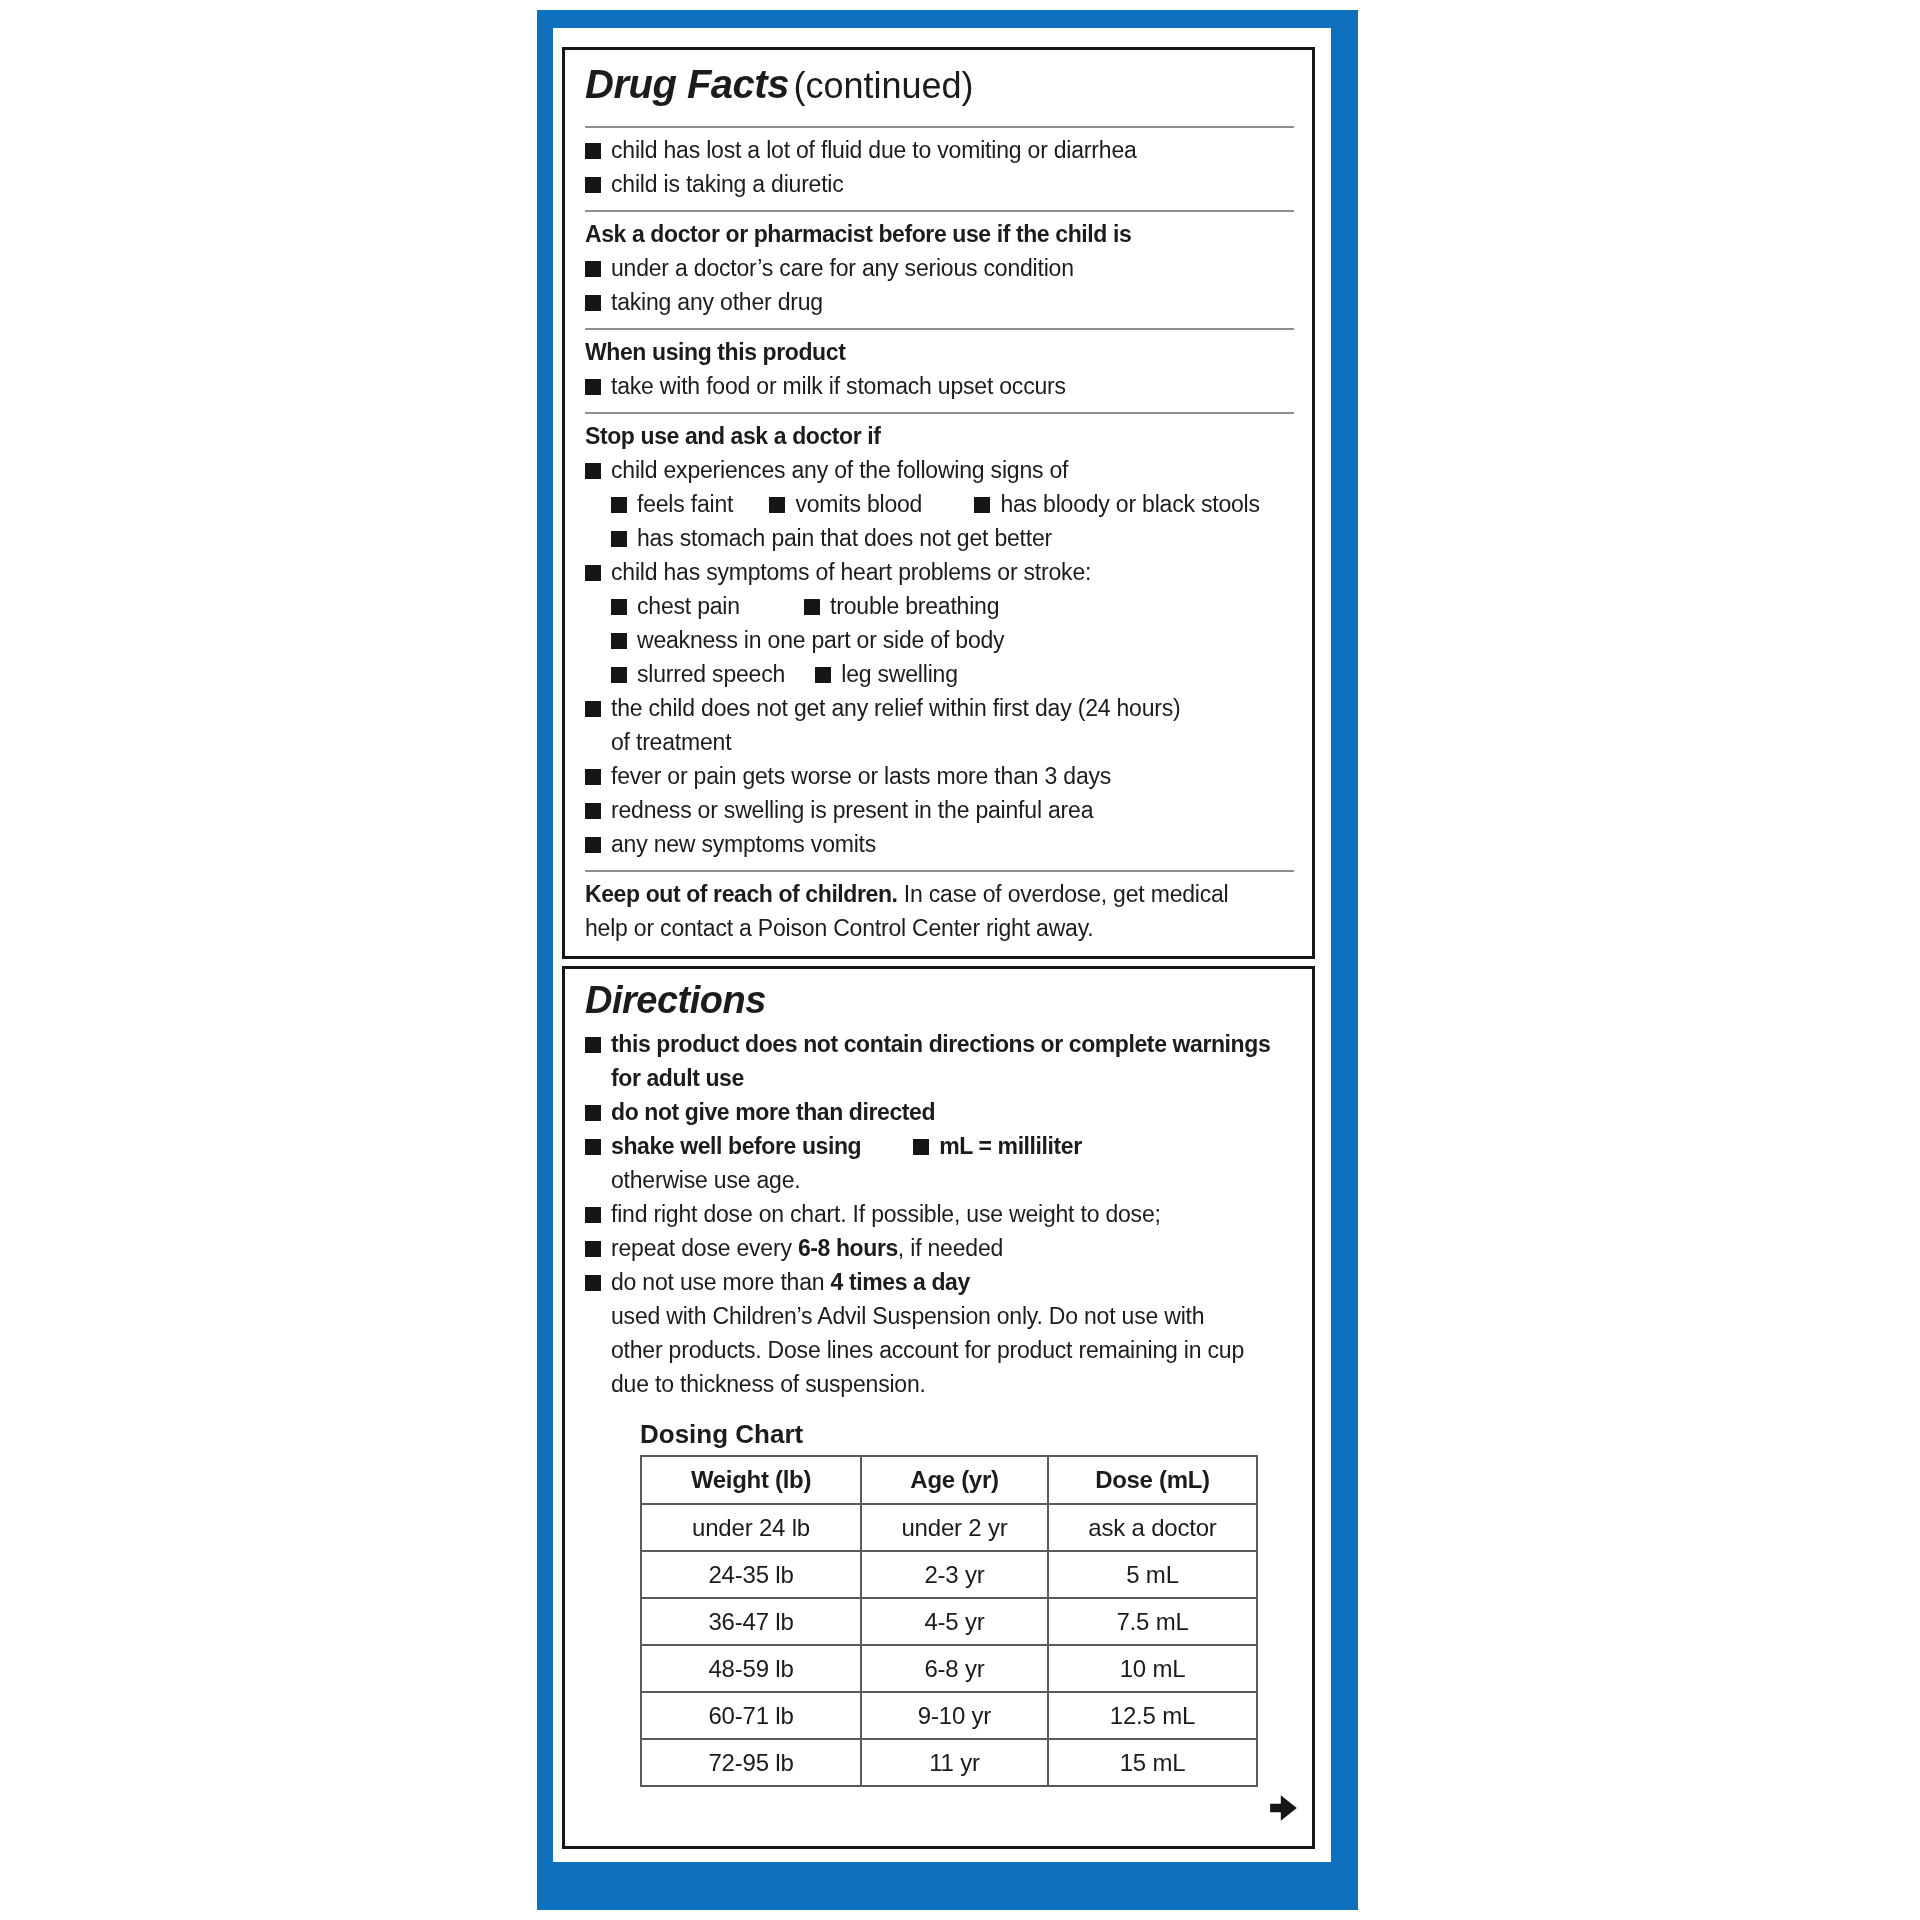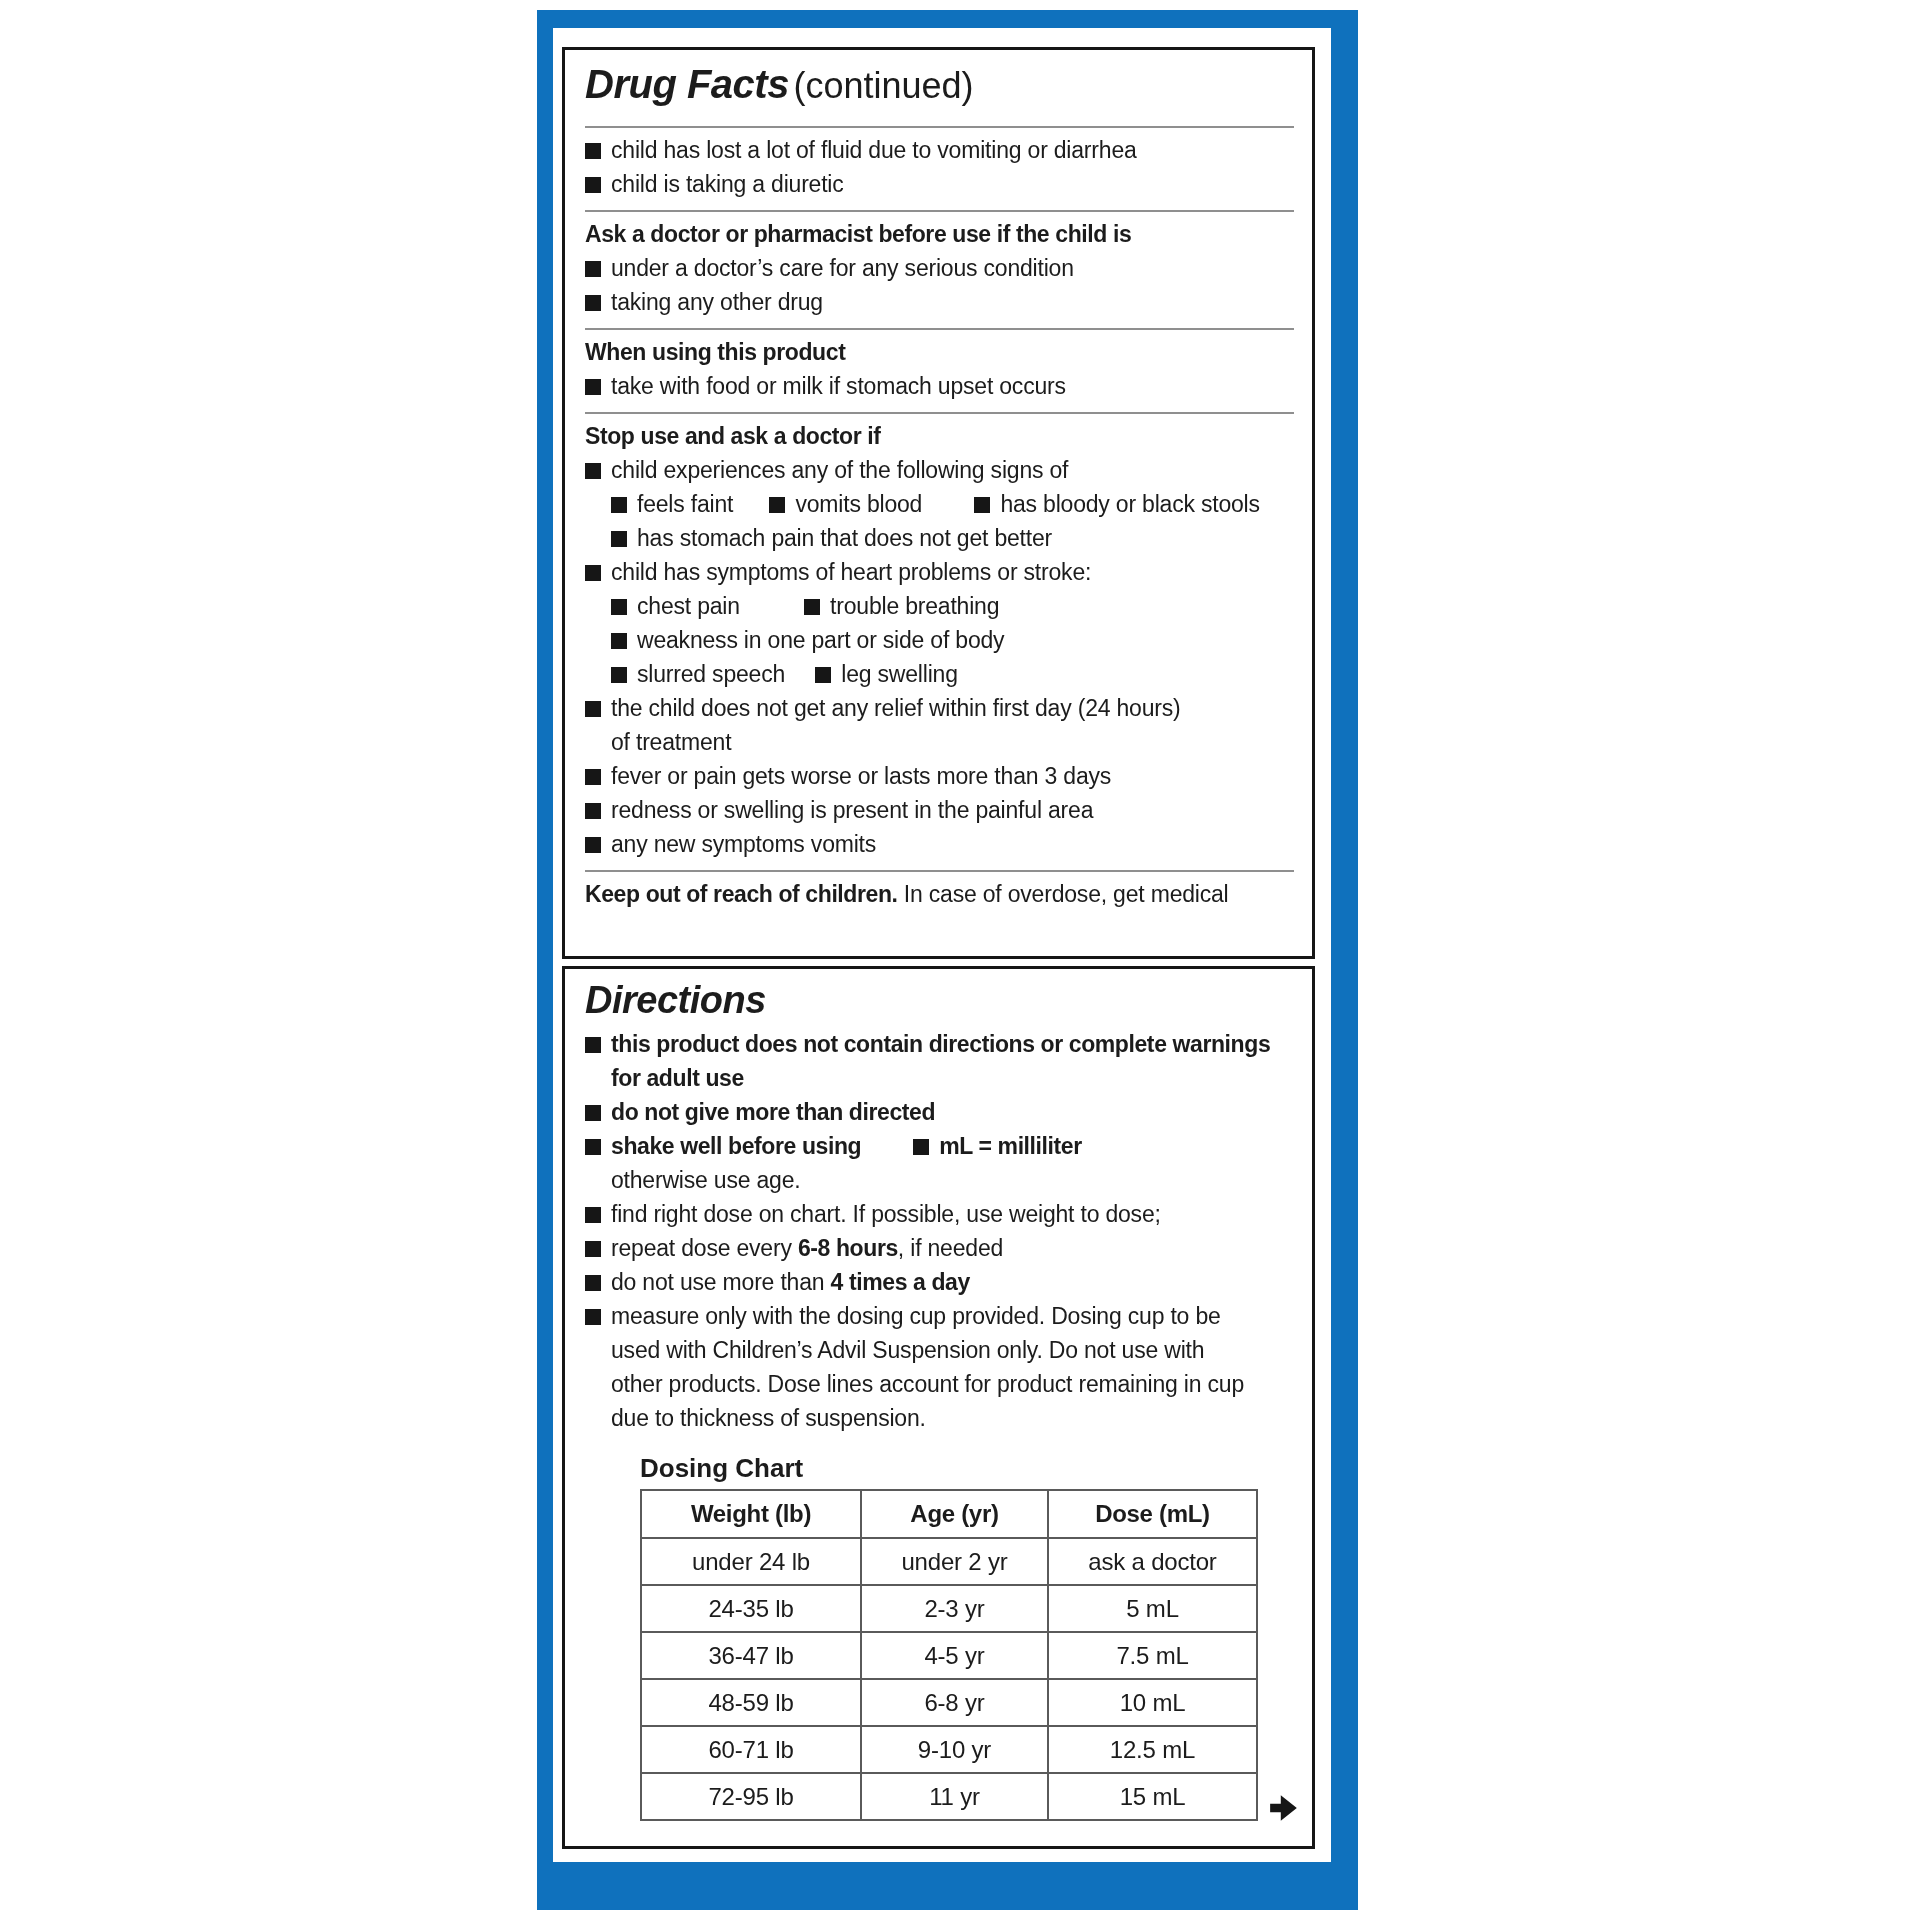--- a/index.html
+++ b/index.html
@@ -93,20 +93,21 @@
     <div class="ln ind">of treatment</div>
     <div class="ln"><span class="sq"></span><span>fever or pain gets worse or lasts more than 3 days</span></div>
     <div class="ln"><span class="sq"></span><span>redness or swelling is present in the painful area</span></div>
     <div class="ln"><span class="sq"></span><span>any new symptoms vomits</span></div>
 
     <div class="sep"></div>
 
     <div class="ln">
       <span class="bold">Keep out of reach of children.</span><span> In case of overdose, get medical</span>
     </div>
+    <div class="ln">help or contact a Poison Control Center right away.</div>
 
   </div>
 </div>
 
 <div class="box box2">
   <div class="content">
 
     <div class="dir-title">Directions</div>
 
     <div class="ln bold"><span class="sq"></span><span>this product does not contain directions or complete warnings</span></div>
@@ -117,21 +118,20 @@
       <span class="sq ml46"></span><span>mL = milliliter</span>
     </div>
     <div class="ln ind">otherwise use age.</div>
     <div class="ln"><span class="sq"></span><span>find right dose on chart. If possible, use weight to dose;</span></div>
     <div class="ln">
       <span class="sq"></span><span>repeat dose every </span><span class="bold">6-8 hours</span><span>, if needed</span>
     </div>
     <div class="ln">
       <span class="sq"></span><span>do not use more than </span><span class="bold">4 times a day</span>
     </div>
-    <div class="ln"><span class="sq"></span><span>measure only with the dosing cup provided. Dosing cup to be</span></div>
     <div class="ln ind">used with Children’s Advil Suspension only. Do not use with</div>
     <div class="ln ind">other products. Dose lines account for product remaining in cup</div>
     <div class="ln ind">due to thickness of suspension.</div>
 
     <div class="chart-title">Dosing Chart</div>
 
     <table class="dose">
       <tbody>
           <tr>
         <th class="colw">Weight (lb)</th>

